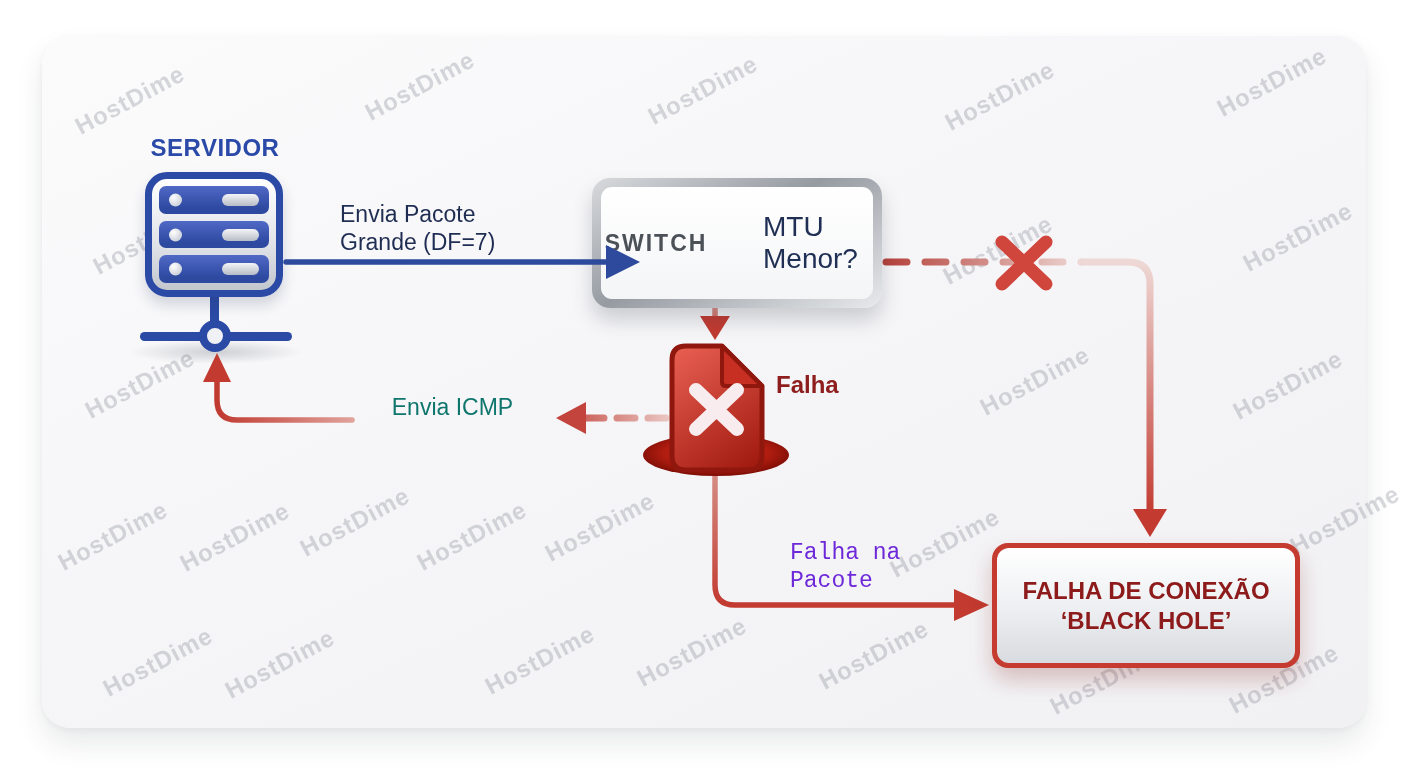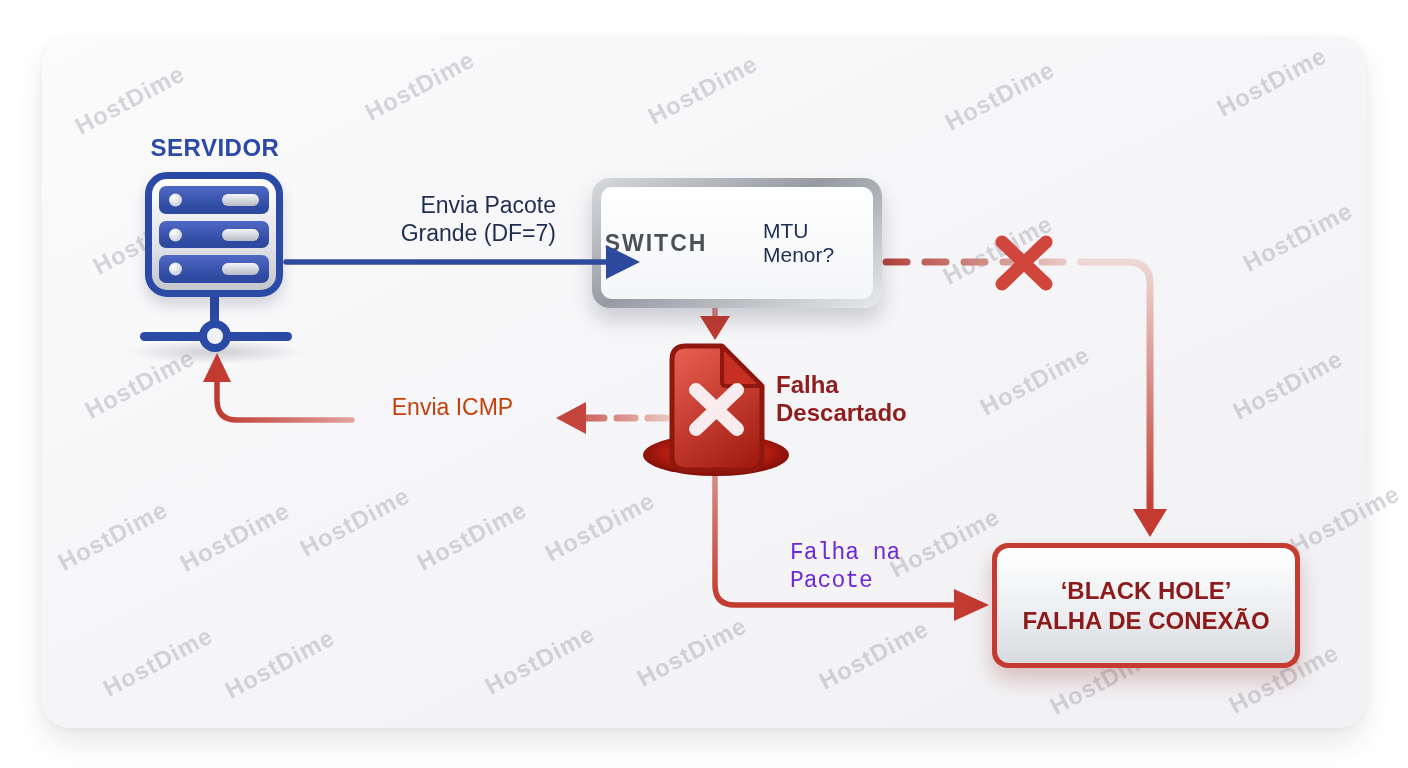--- a/index.html
+++ b/index.html
@@ -33,39 +33,39 @@
   .switch-box{left:592px;top:178px;width:290px;height:130px;z-index:5;border-radius:18px;padding:9px;
         background:linear-gradient(150deg,#d8dadd 0%,#969ba2 45%,#e8eaec 100%);
         box-shadow:0 12px 20px rgba(55,60,72,.22);box-sizing:border-box;}
   .switch-inner{width:100%;height:100%;border-radius:11px;box-sizing:border-box;
         background:linear-gradient(180deg,#ffffff 0%,#f4f5f7 100%);
         display:flex;flex-direction:row;align-items:stretch;}
   .switch-title{flex:1;display:flex;align-items:center;justify-content:center;
         font-weight:700;font-size:23px;letter-spacing:2px;color:#4b5157;}
   .switch-divider{height:1px;margin:0 26px;background:#c5c8cc;}
   .switch-q{flex:1;display:flex;align-items:center;justify-content:center;
-        font-size:21px;font-weight:500;color:#203055;}
+        font-size:28px;font-weight:500;color:#203055;}
   
   .failure-box{left:992px;top:543px;width:308px;height:125px;z-index:5;border-radius:16px;padding:5px;
         background:#c53b30;box-shadow:0 12px 22px rgba(130,35,28,.25);box-sizing:border-box;}
   .failure-inner{width:100%;height:100%;border-radius:12px;box-sizing:border-box;
         background:linear-gradient(180deg,#ffffff 0%,#eceef1 55%,#d8dbdf 100%);
         display:flex;flex-direction:column;align-items:center;justify-content:center;line-height:30px;
         font-weight:700;font-size:24px;color:#8e1b1b;text-align:center;}
   
   .lbl{display:flex;flex-direction:column;z-index:5;}
   .lbl span{display:block;}
   .lbl-servidor{left:115px;top:134px;width:200px;text-align:center;
         font-weight:800;font-size:24px;letter-spacing:.5px;color:#2b4aa8;}
-  .lbl-envia-pacote{left:340px;top:191px;width:216px;text-align:right;line-height:28px;
+  .lbl-envia-pacote{left:340px;top:200px;width:216px;text-align:left;line-height:28px;
         font-size:23px;font-weight:500;color:#1f2d52;}
   .lbl-pacote-desc{left:776px;top:371px;width:170px;text-align:left;line-height:28px;
         font-size:24px;font-weight:600;color:#8e1d1d;}
   .lbl-icmp{left:350px;top:393px;width:205px;text-align:center;line-height:28px;
-        font-size:23px;font-weight:500;color:#c2410c;}
+        font-size:23px;font-weight:500;color:#0f766e;}
   .lbl-falha-entrega{left:790px;top:539px;width:140px;line-height:28px;
         font-size:23px;font-weight:500;color:#6d28d9;font-family:Liberation Mono, monospace;}
 </style>
 </head>
 <body>
 
 <div class="stage">
   <div class="card"></div>
 
   <div class="wm-layer">
@@ -197,35 +197,34 @@
   <div class="node switch-box">
     <div class="switch-inner">
       <div class="switch-title">SWITCH</div>
       <div class="switch-divider"></div>
       <div class="switch-q">MTU Menor?</div>
     </div>
   </div>
 
   <div class="node failure-box">
     <div class="failure-inner">
+      <span>FALHA DE CONEXÃO</span>
       <span>‘BLACK HOLE’</span>
-      <span>FALHA DE CONEXÃO</span>
     </div>
   </div>
 
   <div class="lbl lbl-servidor">SERVIDOR</div>
 
   <div class="lbl lbl-envia-pacote">
     <span>Envia Pacote</span>
     <span>Grande (DF=7)</span>
   </div>
 
   <div class="lbl lbl-pacote-desc">
     <span>Falha</span>
-    <span>Descartado</span>
   </div>
 
   <div class="lbl lbl-icmp">
     <span>Envia ICMP</span>
   </div>
 
   <div class="lbl lbl-falha-entrega">
     <span>Falha na</span>
     <span>Pacote</span>
   </div>

